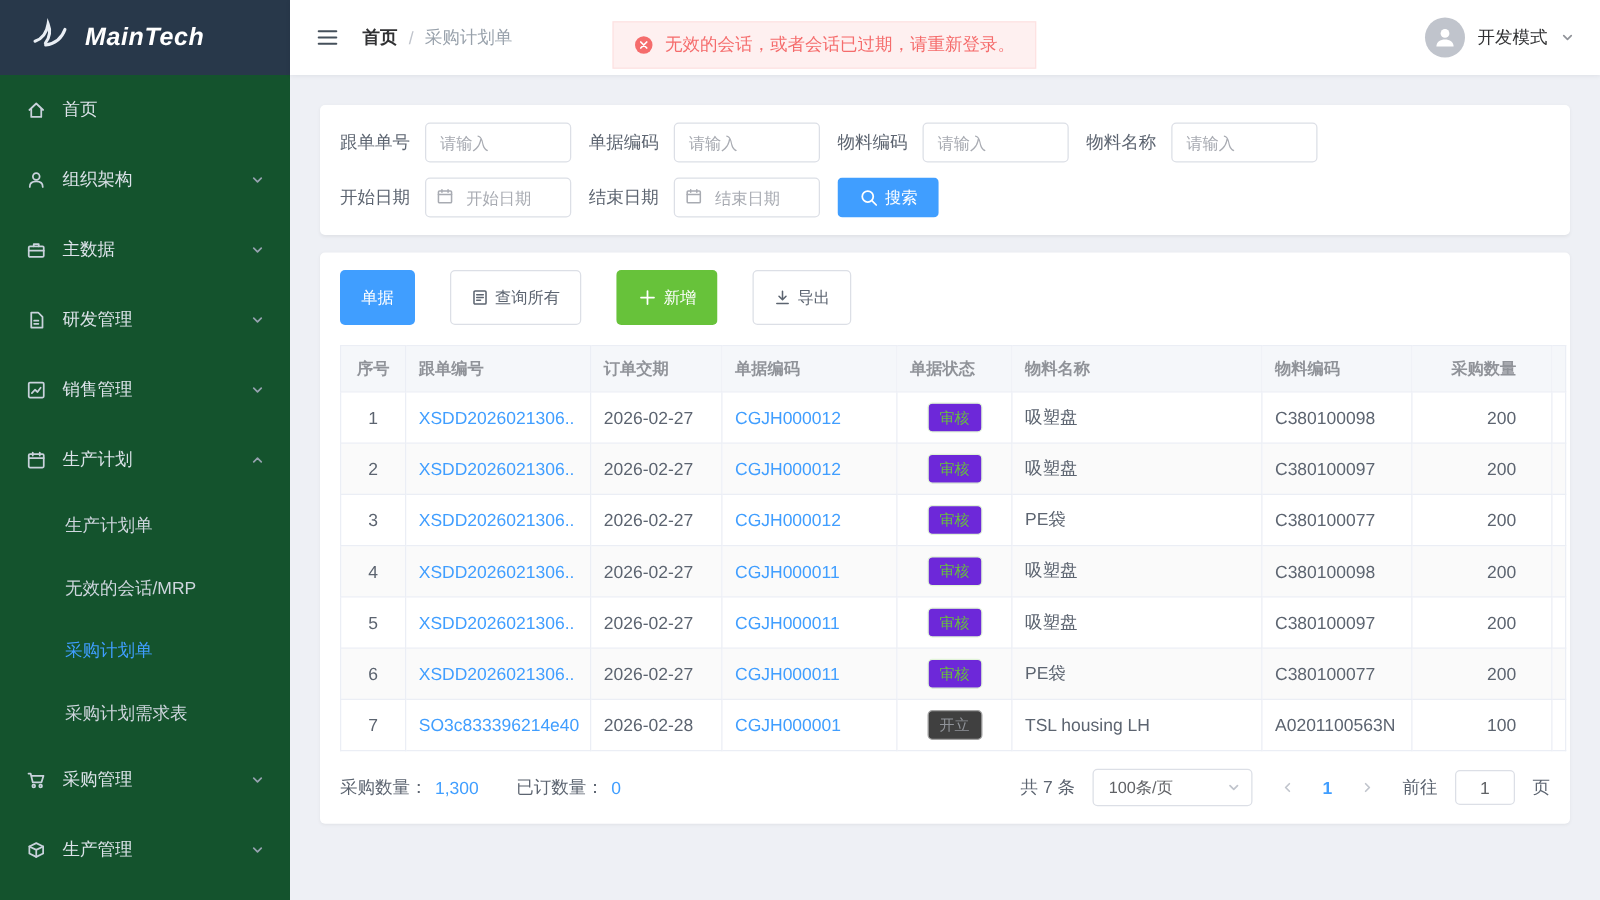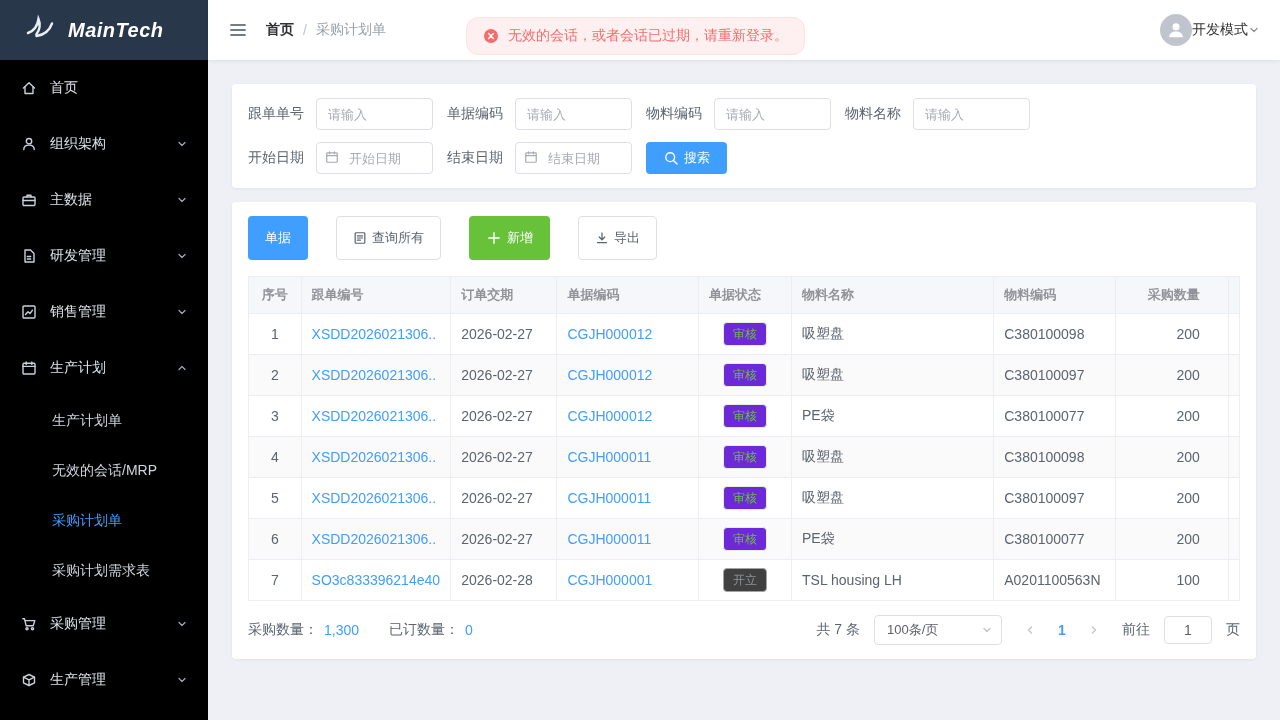--- a/index.html
+++ b/index.html
@@ -1,42 +1,42 @@
 <!DOCTYPE html>
 <html><head>
 <meta charset="utf-8">
 <style>
   *{box-sizing:border-box;margin:0;padding:0}
   html,body{width:1280px;height:720px;overflow:hidden}
   body{font-family:"Liberation Sans","DejaVu Sans",sans-serif;background:#eef0f5;color:#303133}
   .app{display:flex;width:1280px;height:720px}
 
   
-  .sidebar{width:208px;flex-shrink:0;background:#000000;display:flex;flex-direction:column}
+  .sidebar{width:232px;flex-shrink:0;background:#14532d;display:flex;flex-direction:column}
   .logo{height:60px;background:#28384a;display:flex;align-items:center;padding-left:24px;gap:8px}
   .logo-text{font-style:italic;font-weight:bold;font-size:20px;color:#fff;letter-spacing:.5px}
   .menu{flex:1;overflow:hidden}
   .menu-item{height:56px;display:flex;align-items:center;padding:0 20px;gap:12px;font-size:14px;color:#dde3ea;cursor:pointer}
   .mi-icon{width:18px;height:18px;display:flex;align-items:center;justify-content:center;color:#c9d2dc}
   .mi-label{flex:1}
   .mi-chevron{color:#96a2af;display:flex}
   .mi-chevron.up svg{transform:rotate(180deg)}
   .submenu-item{height:50px;display:flex;align-items:center;padding-left:52px;font-size:14px;color:#cfd6de;cursor:pointer}
   .submenu-item.active{color:#409eff}
 
   
   .main{flex:1;min-width:0;display:flex;flex-direction:column}
   .header{height:60px;background:#fff;display:flex;align-items:center;padding:0 20px;position:relative;box-shadow:0 1px 4px rgba(0,21,41,.08);z-index:2;flex-shrink:0}
   .hamburger{display:flex;cursor:pointer;color:#45505b}
   .breadcrumb{margin-left:18px;display:flex;align-items:center;gap:9px;font-size:14px}
   .bc-home{color:#303133;font-weight:700;cursor:pointer}
   .bc-sep{color:#c0c4cc}
   .bc-current{color:#98a1ab}
-  .toast{position:absolute;left:258px;top:17px;height:38px;background:#fef0f0;border:1px solid #fde2e2;border-radius:12px;display:flex;align-items:center;padding:0 16px;gap:9px;color:#f56c6c;font-size:14px;white-space:nowrap}
-  .user{margin-left:auto;display:flex;align-items:center;cursor:pointer}
+  .toast{position:absolute;left:258px;top:17px;height:38px;background:#fef0f0;border:1px solid #fde2e2;border-radius:0;display:flex;align-items:center;padding:0 16px;gap:9px;color:#f56c6c;font-size:14px;white-space:nowrap}
+  .user{margin-left:auto;display:flex;align-items:center;gap:10px;cursor:pointer}
   .avatar{width:32px;height:32px;border-radius:50%;background:#c0c4cc;display:flex;align-items:center;justify-content:center;overflow:hidden}
   .user-mode{font-size:14px;color:#303133}
   .user-chev{display:flex;color:#909399}
 
   
   .content{padding:24px;display:flex;flex-direction:column;gap:14px;flex:1;overflow:hidden}
   .card{background:#fff;border-radius:4px;box-shadow:0 1px 3px rgba(0,0,0,.06)}
 
   .filters-card{padding:14px 16px 2px}
   .filter-grid{display:flex;flex-wrap:wrap;align-items:flex-end}

